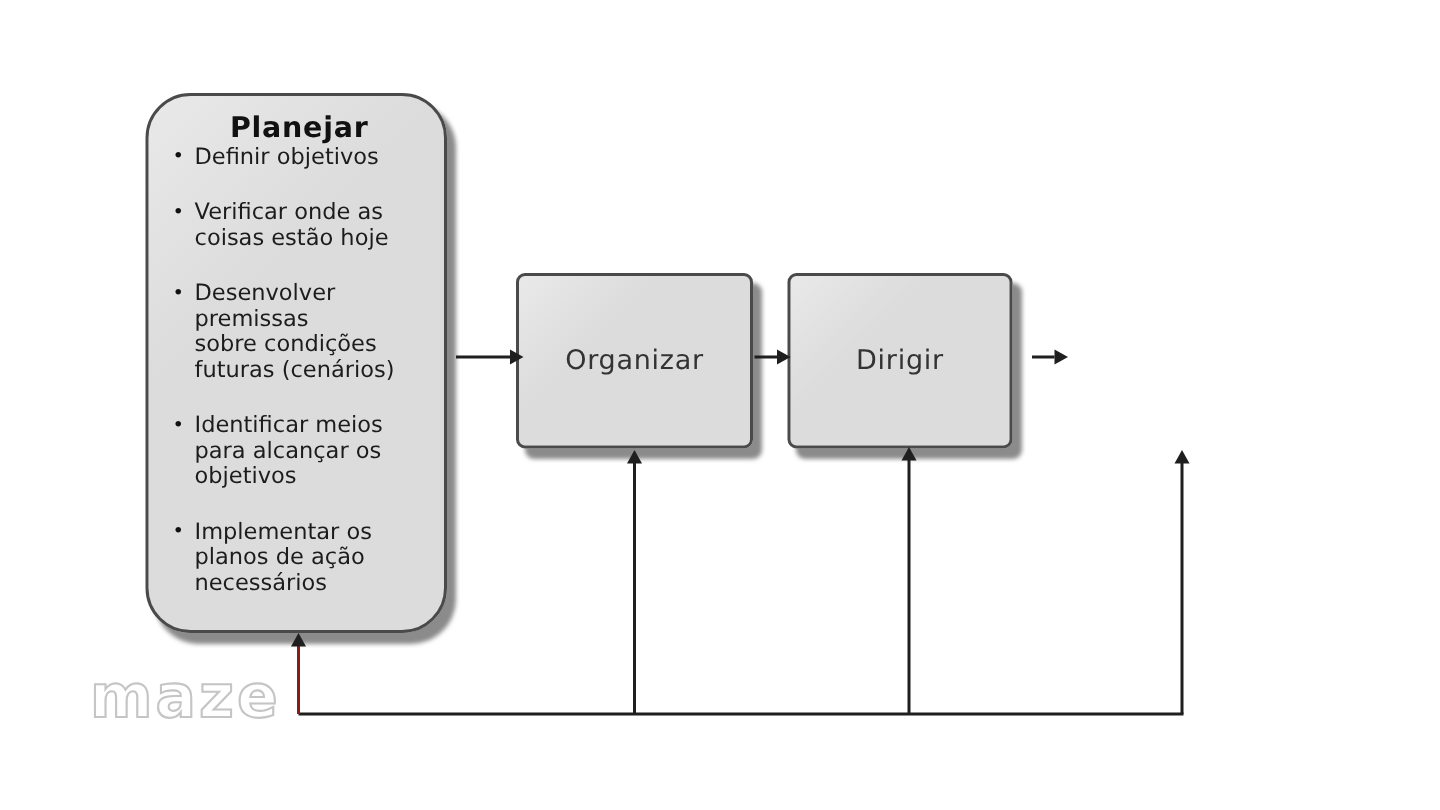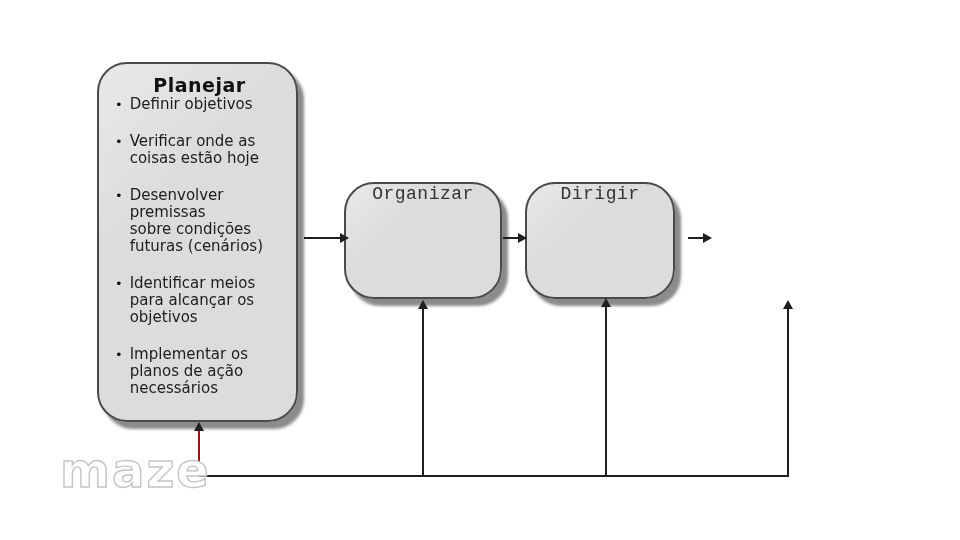--- a/index.html
+++ b/index.html
@@ -49,24 +49,24 @@
   }
   .bullet-text {
     font-size: 15px;
     line-height: 17px;
     color: #1c1c1c;
     white-space: pre-line;
   }
 
   .node-small {
     width: 158px; height: 117px;
-    border-radius: 30px;
+    border-radius: 6px;
     display: flex;
+    align-items: center;
     justify-content: center;
-    font-family: Liberation Mono, monospace;
   }
   .node-organizar { left: 344px; top: 182px; }
   .node-dirigir   { left: 525px; top: 182px; width: 150px; }
   .node-controlar { left: 709px; top: 181px; height: 119px; }
   .node-label {
     font-size: 18px;
     color: #333333;
     letter-spacing: 0.5px;
   }
 
@@ -85,21 +85,21 @@
     position: absolute; width: 0; height: 0;
     border-left: 5px solid transparent;
     border-right: 5px solid transparent;
     border-bottom: 9px solid #1f1f1f;
   }
 
   
   .watermark {
     position: absolute;
     left: 60px; top: 442px;
-    font-size: 48px;
+    font-size: 40px;
     font-weight: bold;
     letter-spacing: 2px;
     color: #ffffff;
     -webkit-text-stroke: 1.4px #c5c5c5;
     text-transform: lowercase;
     user-select: none;
   }
 </style>
 </head>
 <body>

